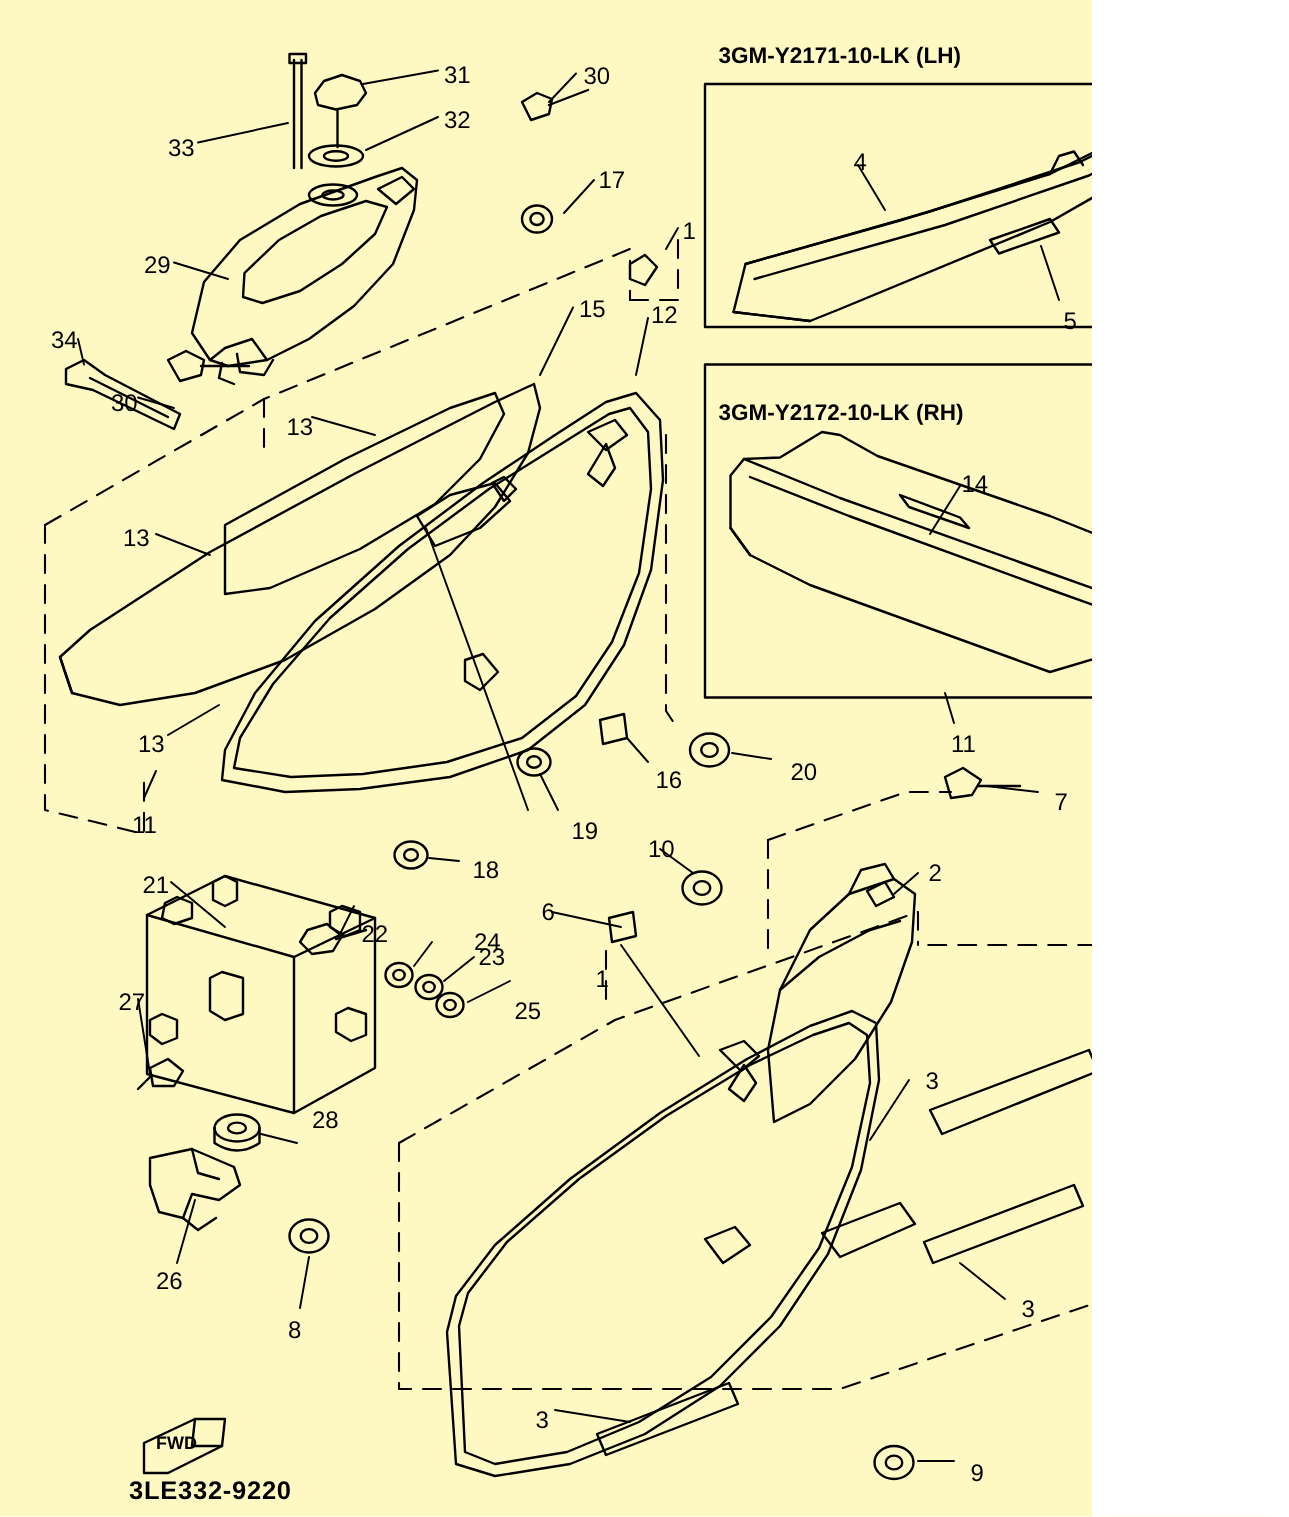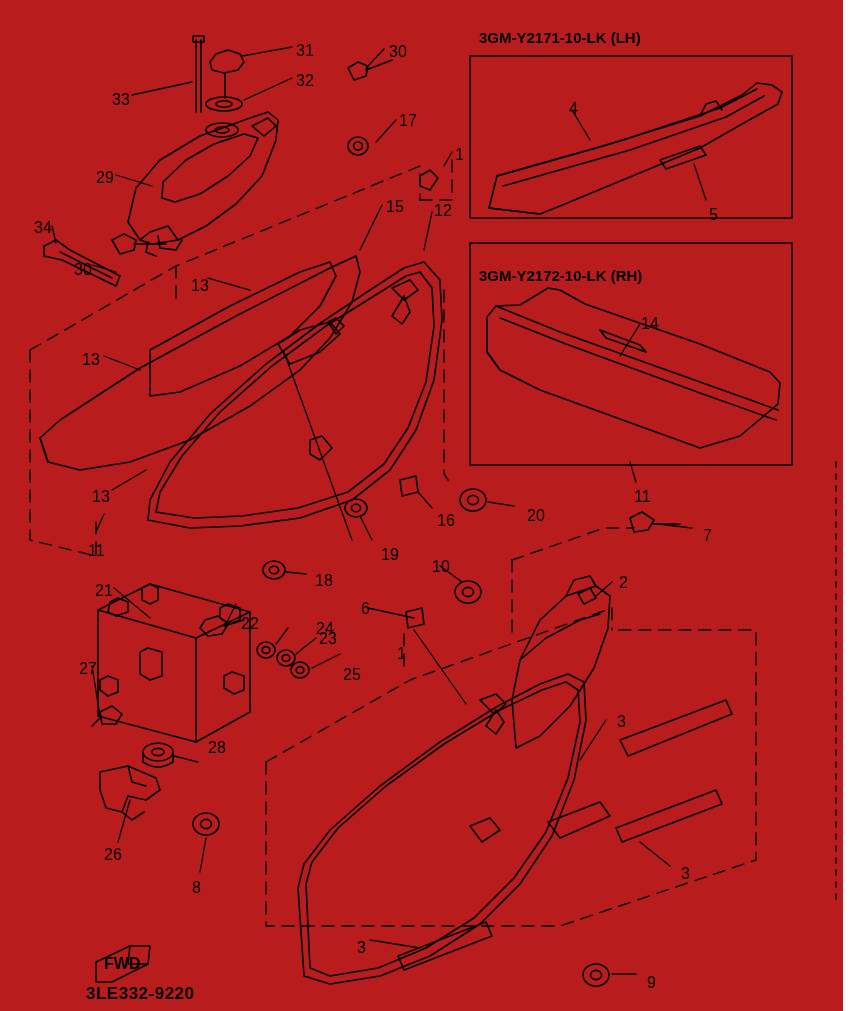--- a/index.html
+++ b/index.html
@@ -5,23 +5,23 @@
   html, body {
     margin: 0;
     padding: 0;
     background: #ffffff;
   }
   body {
     font-family: "Liberation Sans", sans-serif;
   }
   #sheet {
     position: relative;
-    width: 843px;
+    width: 728px;
     height: 1011px;
-    background: #b91c1c;
+    background: #fef9c3;
     overflow: hidden;
   }
   #art {
     position: absolute;
     left: 0;
     top: 0;
     width: 859px;
     height: 1011px;
   }
   .lbl {
@@ -47,21 +47,21 @@
     font-family: "Liberation Sans", sans-serif;
     font-size: 17px;
     font-weight: bold;
     letter-spacing: 0.5px;
     color: #000000;
     white-space: nowrap;
   }
   .fwd {
     position: absolute;
     font-family: "Liberation Sans", sans-serif;
-    font-size: 16px;
+    font-size: 12px;
     font-weight: bold;
     color: #000000;
     white-space: nowrap;
   }
 </style>
 </head>
 <body>
 
 <div id="sheet">
 

